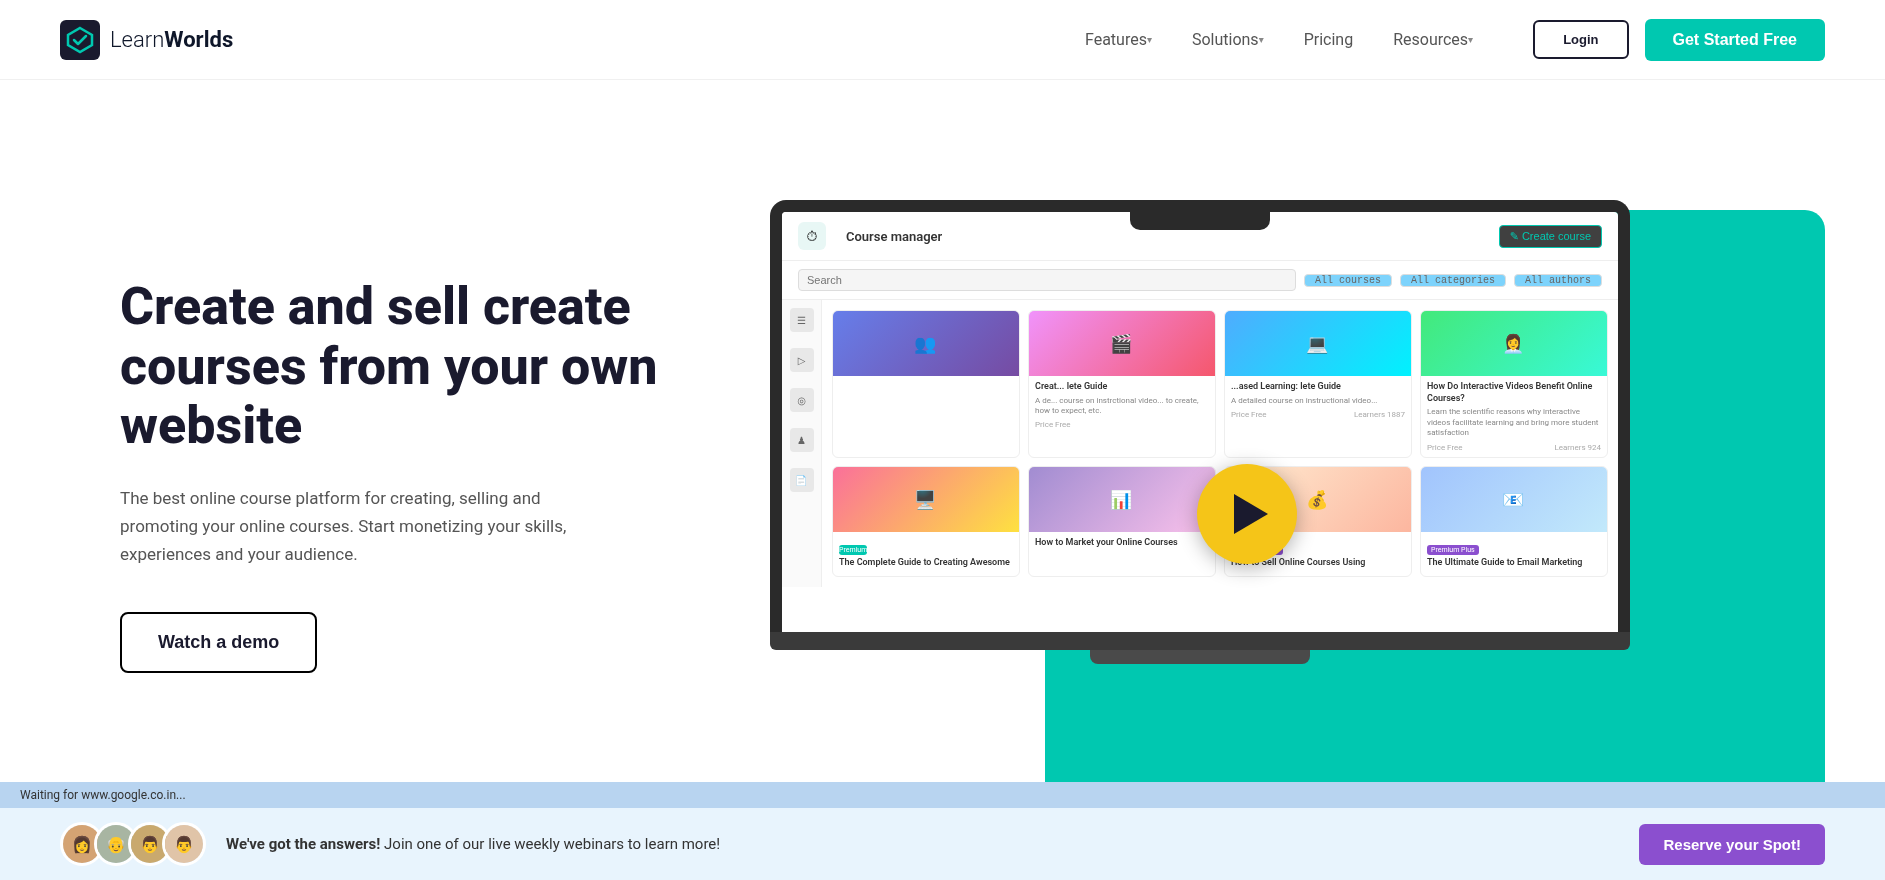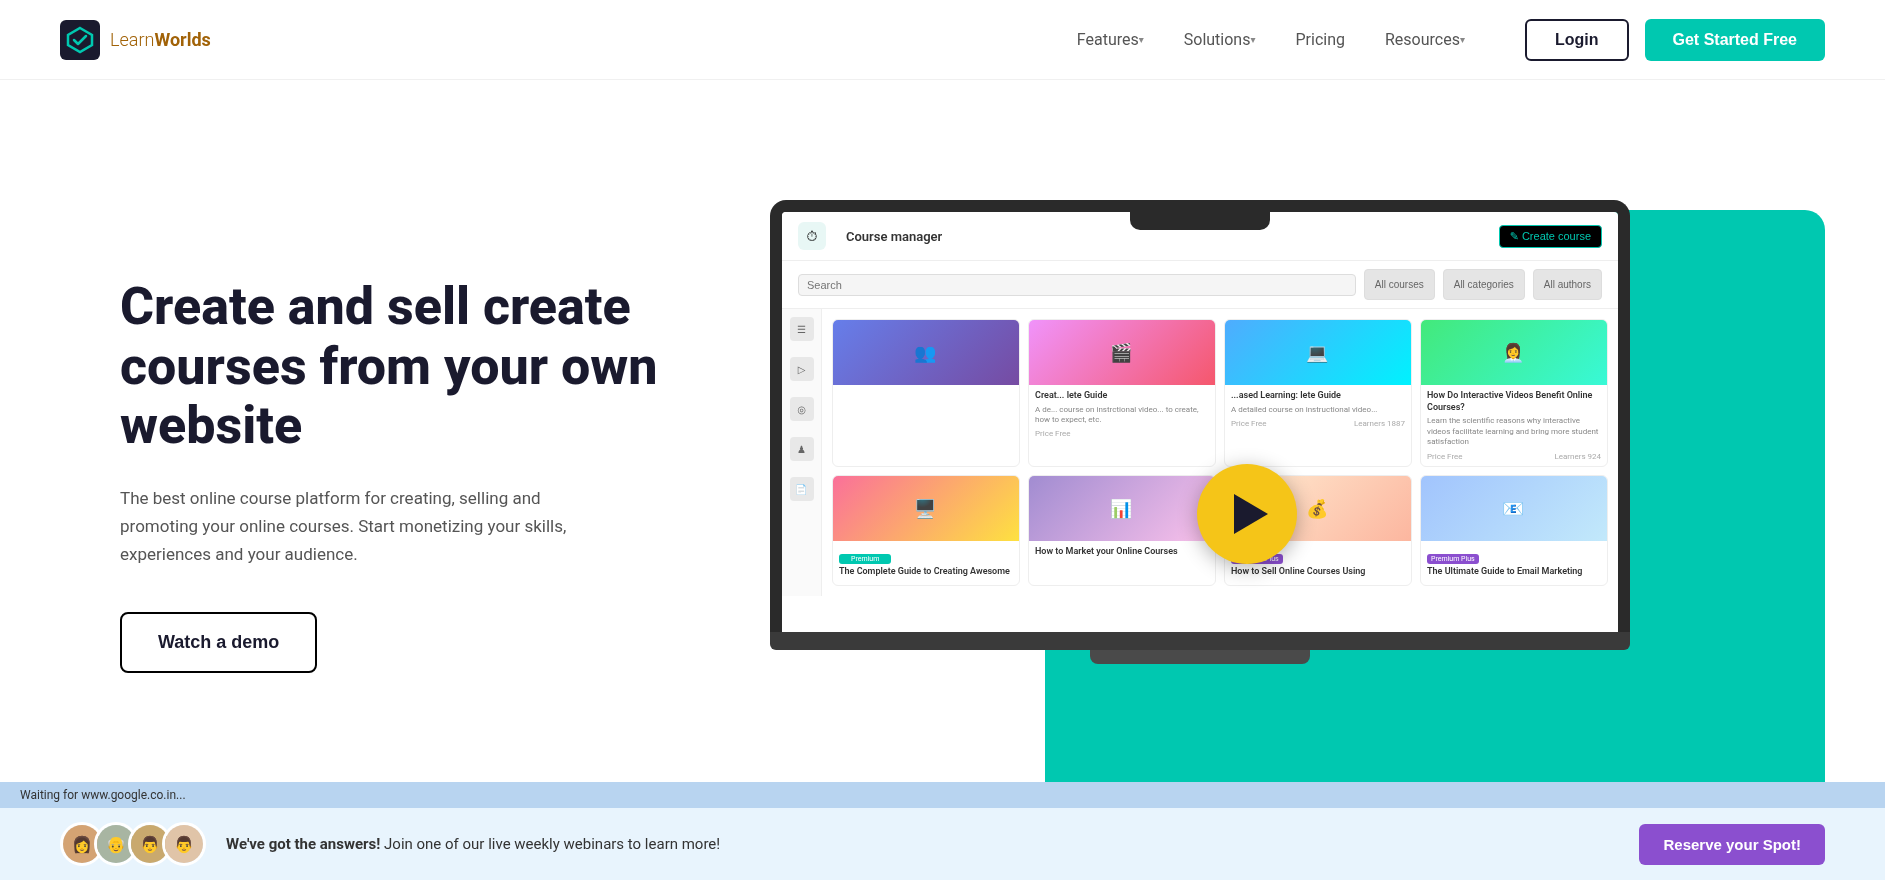--- a/index.html
+++ b/index.html
@@ -25,22 +25,22 @@
       align-items: center;
       gap: 10px;
       margin-right: auto;
       text-decoration: none;
     }
     .nav-logo-icon {
       width: 40px;
       height: 40px;
     }
     .nav-logo-text {
-      font-size: 18px;
-      color: #a16207;
+      font-size: 22px;
+      color: #0f172a;
     }
     .nav-logo-text span { font-weight: 300; }
     .nav-logo-text strong { font-weight: 700; }
     .nav-links {
       display: flex;
       align-items: center;
       gap: 40px;
       list-style: none;
     }
     .nav-links li a {
@@ -56,21 +56,21 @@
       align-items: center;
       gap: 16px;
       margin-left: 60px;
     }
     .btn-login {
       padding: 10px 28px;
       border: 2px solid #1a1a2e;
       border-radius: 6px;
       background: #fff;
       color: #1a1a2e;
-      font-size: 16px;
+      font-size: 13px;
       font-weight: 600;
       cursor: pointer;
     }
     .btn-get-started-nav {
       padding: 12px 28px;
       border: none;
       border-radius: 6px;
       background: #00c8b0;
       color: #fff;
       font-size: 16px;
@@ -220,21 +220,21 @@
       justify-content: center;
       font-size: 14px;
     }
     .cm-title {
       font-size: 13px;
       font-weight: 600;
       color: #333;
     }
     .cm-create-btn {
       margin-left: auto;
-      background: #000000;
+      background: #404040;
       color: #00c8b0;
       border: 1px solid #00c8b0;
       border-radius: 4px;
       padding: 4px 10px;
       font-size: 11px;
       cursor: pointer;
     }
     .cm-filters {
       display: flex;
       gap: 8px;
@@ -245,27 +245,28 @@
     .cm-search {
       flex: 1;
       background: #f5f5f5;
       border: 1px solid #ddd;
       border-radius: 4px;
       padding: 4px 8px;
       font-size: 11px;
       color: #999;
     }
     .cm-filter-btn {
-      background: #e5e5e5;
+      background: #7dd3fc;
       border: 1px solid #ddd;
       border-radius: 4px;
-      padding: 9px 10px;
+      padding: 0 10px;
       font-size: 10px;
       color: #666;
       cursor: pointer;
+      font-family: Liberation Mono, monospace;
     }
     .cm-sidebar {
       display: flex;
     }
     .cm-side-icons {
       width: 40px;
       background: #fafafa;
       border-right: 1px solid #eee;
       padding: 8px 0;
       display: flex;
@@ -427,21 +428,21 @@
     .img-4 { background: linear-gradient(135deg, #43e97b, #38f9d7); }
     .img-5 { background: linear-gradient(135deg, #fa709a, #fee140); }
     .img-6 { background: linear-gradient(135deg, #a18cd1, #fbc2eb); }
     .img-7 { background: linear-gradient(135deg, #ffecd2, #fcb69f); }
     .img-8 { background: linear-gradient(135deg, #a1c4fd, #c2e9fb); }
 
     .badge-premium {
       background: #00c8b0;
       color: #fff;
       font-size: 7px;
-      padding: 1px 12px;
+      padding: 1px 0;
       border-radius: 3px;
       display: inline-block;
       margin-bottom: 2px;
     }
     .badge-premium-plus {
       background: #8b4fcf;
       color: #fff;
       font-size: 7px;
       padding: 1px 4px;
       border-radius: 3px;

